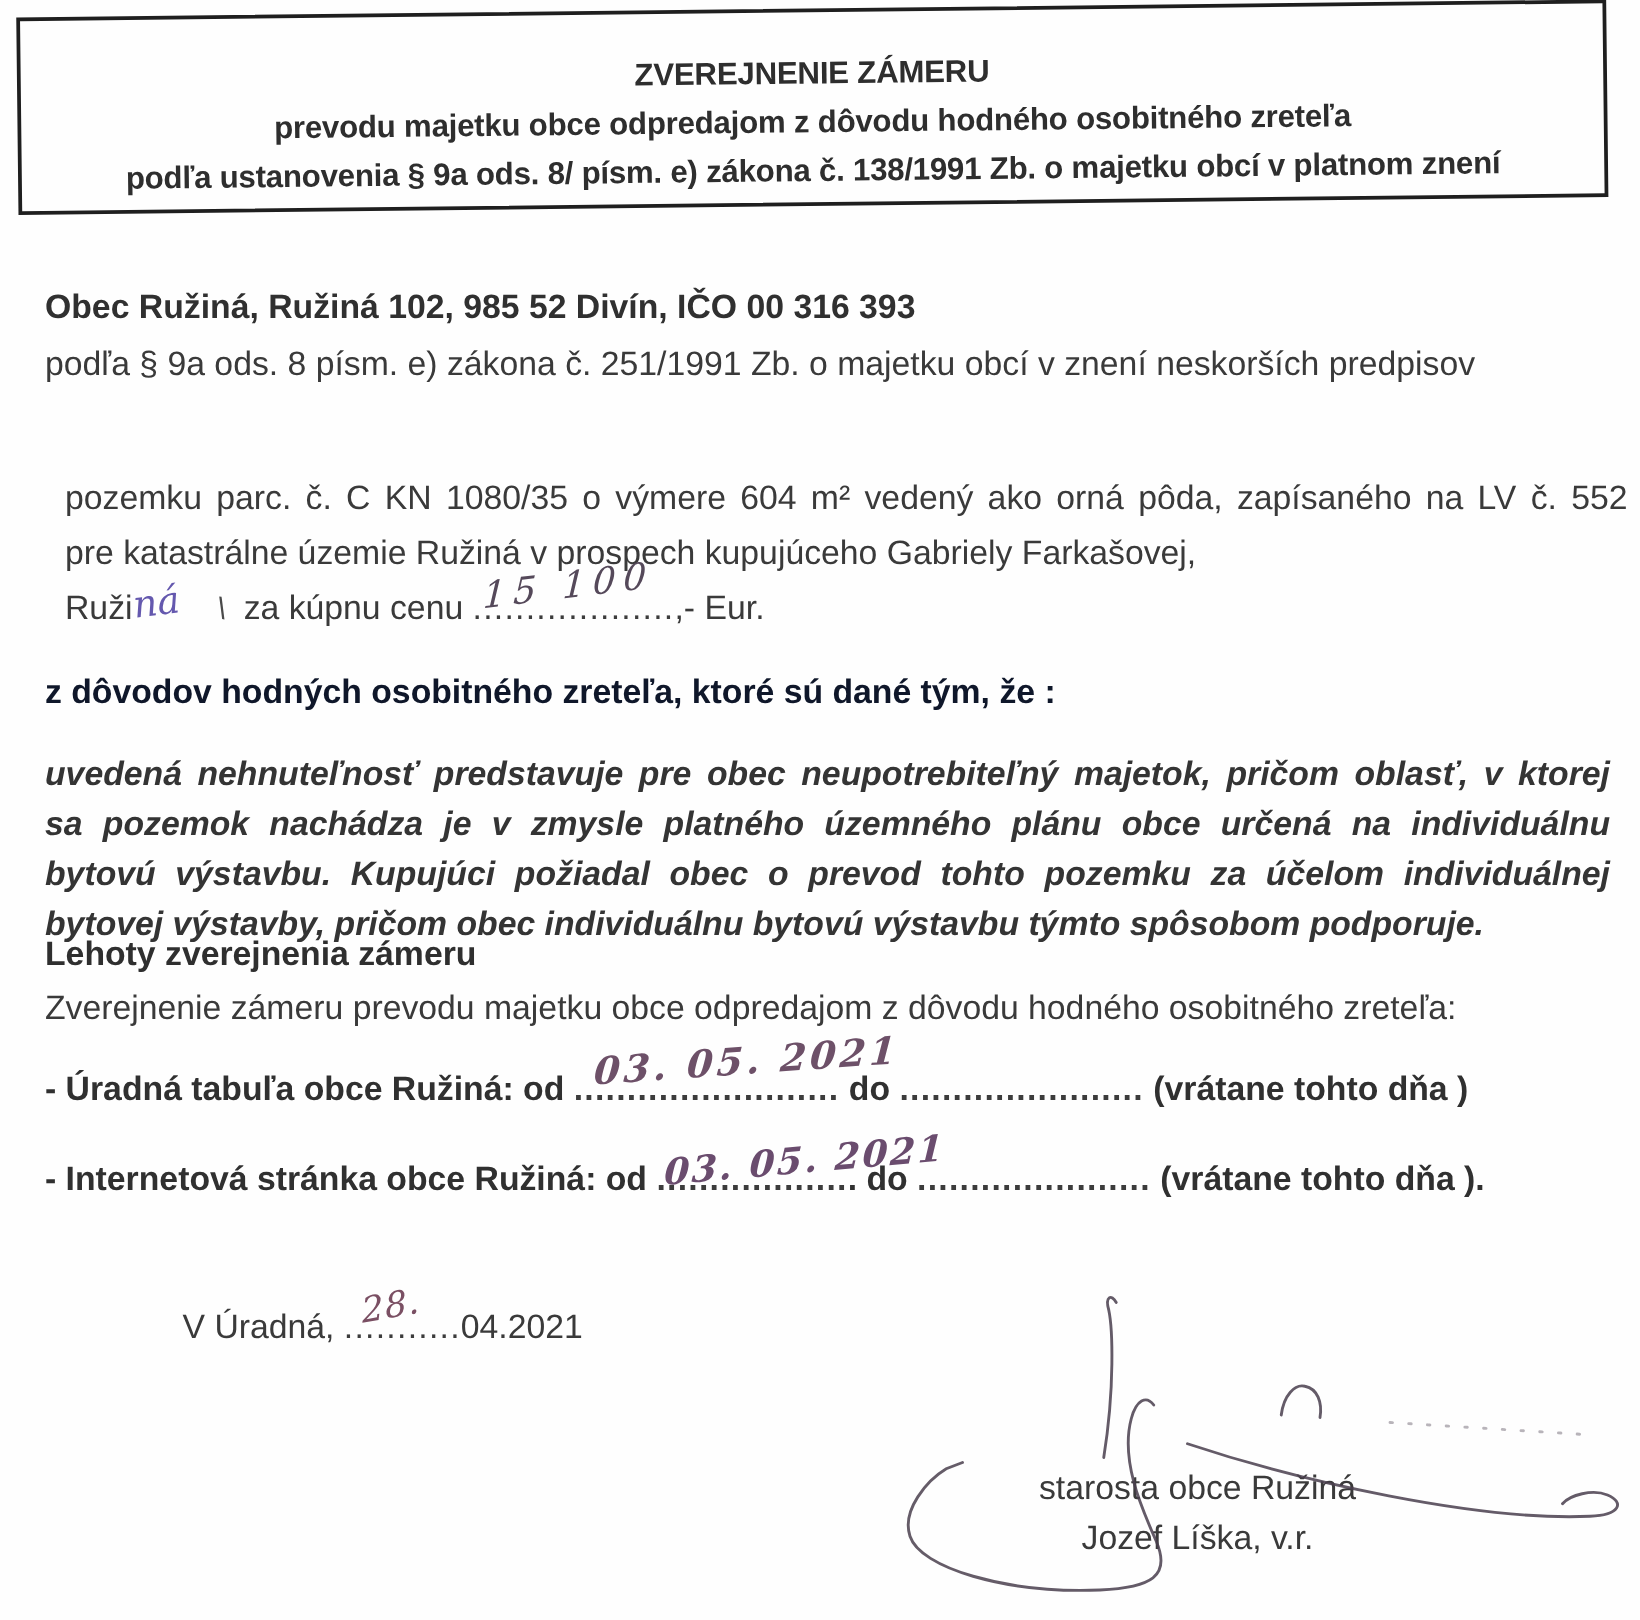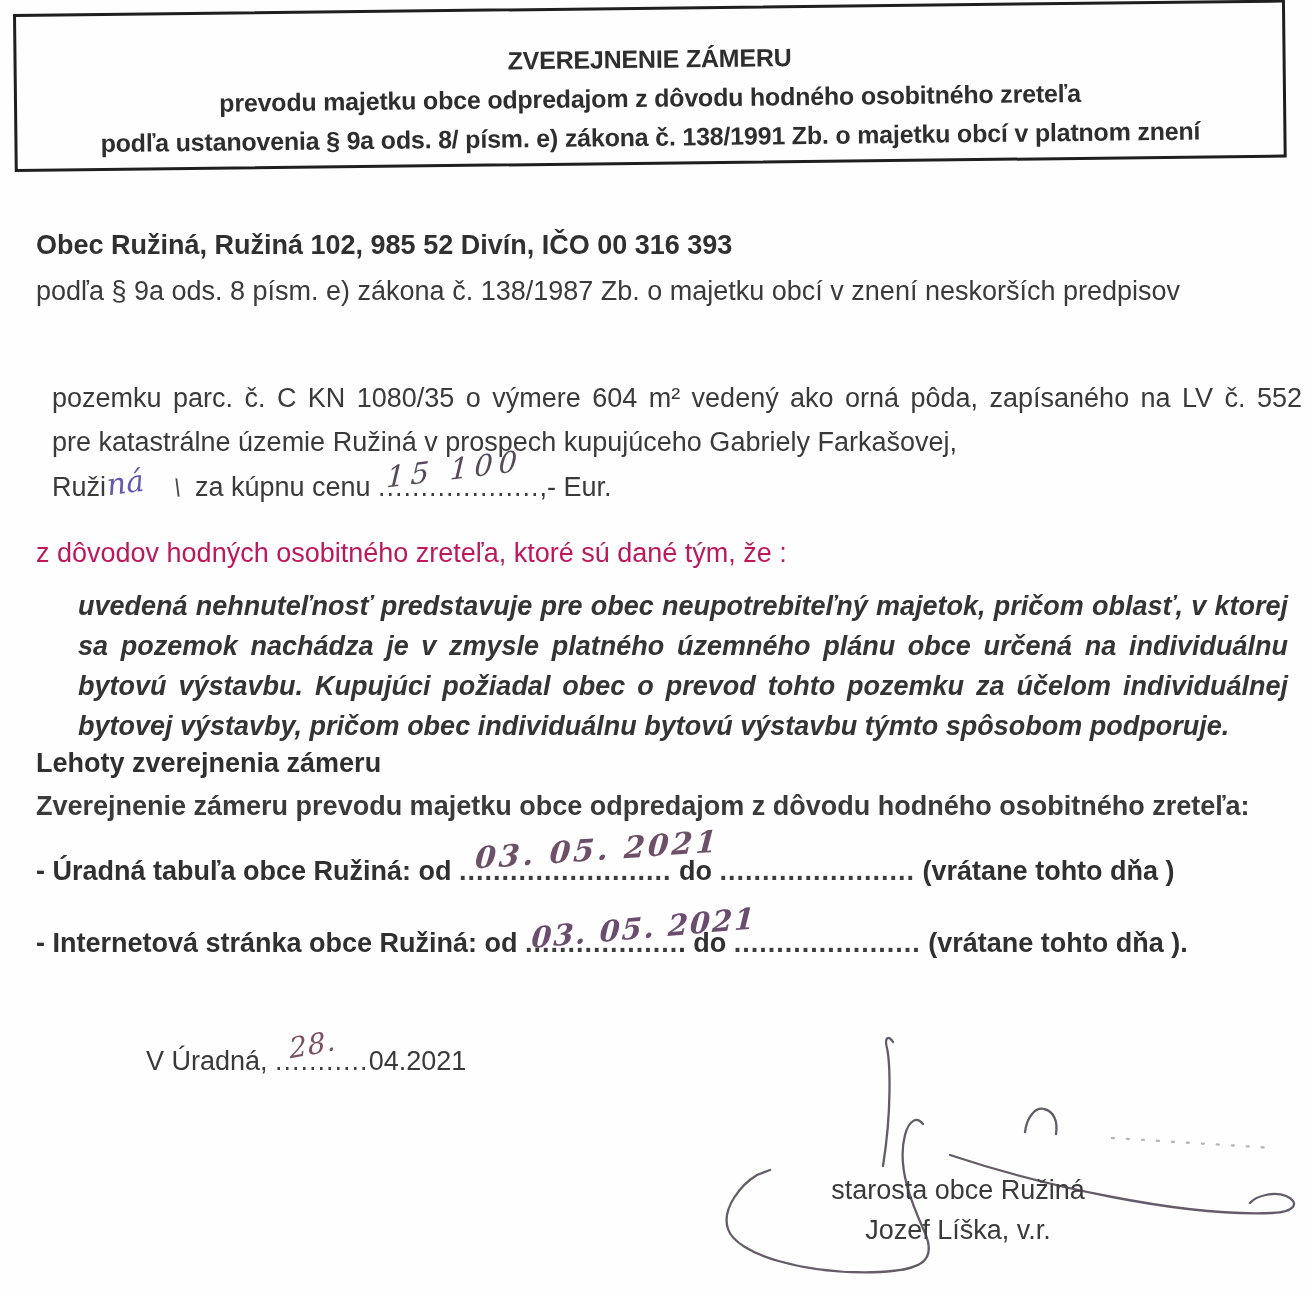--- a/index.html
+++ b/index.html
@@ -25,31 +25,30 @@
     font-size:25px;line-height:39px;letter-spacing:-0.2px;
   }
 
   .intro{left:36px;top:230px;width:1250px;font-size:27px;}
   .intro div{margin:0 0 16px 0;line-height:30px;}
 
   .subject{left:52px;top:376px;width:1250px;font-size:27px;line-height:44px;}
   .jline{text-align:justify;text-align-last:justify;}
 
   .reasons{left:36px;top:536px;width:1252px;font-size:27px;}
-  .reasons-heading{font-weight:400;color:#be185d;line-height:34px;margin-bottom:16px;}
+  .reasons-heading{font-weight:700;color:#0f172a;line-height:34px;margin-bottom:29px;}
   .reasons-body div{
     font-weight:700;font-style:italic;color:#343434;
     line-height:40px;
-    margin-left:42px;
   }
   .reasons-body div.last{text-align:justify;text-align-last:left;}
 
   .lehoty{left:36px;top:746px;width:1250px;font-size:27px;}
   .lehoty .hd{font-weight:700;color:#2f2f2f;line-height:34px;margin-bottom:10px;}
-  .lehoty .tx{line-height:32px;font-weight:bold;}
+  .lehoty .tx{line-height:32px;}
 
   .deadline-row{left:36px;width:1260px;font-size:27px;font-weight:700;color:#303030;white-space:nowrap;}
   .row-a{top:856px;}
   .row-b{top:928px;}
   .dots{letter-spacing:1px;font-weight:700;color:#3c3c3c;}
   .dots-reg{letter-spacing:1px;color:#3c3c3c;}
   .dots-wrap{position:relative;display:inline-block;}
 
   
   .hw{
@@ -95,21 +94,21 @@
 <body>
 
 <div class="abs header-box">
   <div>ZVEREJNENIE ZÁMERU</div>
   <div>prevodu majetku obce odpredajom z dôvodu hodného osobitného zreteľa</div>
   <div>podľa ustanovenia § 9a ods. 8/ písm. e) zákona č. 138/1991 Zb. o majetku obcí v platnom znení</div>
 </div>
 
 <div class="abs intro">
   <div class="bold">Obec Ružiná, Ružiná 102, 985 52 Divín, IČO 00 316 393</div>
-  <div>podľa § 9a ods. 8 písm. e) zákona č. 138/1987 Zb. o majetku obcí v znení neskorších predpisov</div>
+  <div>podľa § 9a ods. 8 písm. e) zákona č. 251/1991 Zb. o majetku obcí v znení neskorších predpisov</div>
 </div>
 
 <div class="abs subject">
   <div class="jline">pozemku parc. č. C KN 1080/35 o výmere 604 m² vedený ako orná pôda, zapísaného na LV č. 552</div>
   <div>pre katastrálne územie Ružiná v prospech kupujúceho Gabriely Farkašovej,</div>
   <div class="nowrap">
     <span>Ruži</span><span class="hw hw-muni">ná</span><span class="stray-mark">\</span><span>za kúpnu cenu</span>
     <span class="dots-wrap"><span class="hw hw-price">15 100</span><span class="dots-reg">...................</span></span><span>,- Eur.</span>
   </div>
 </div>

